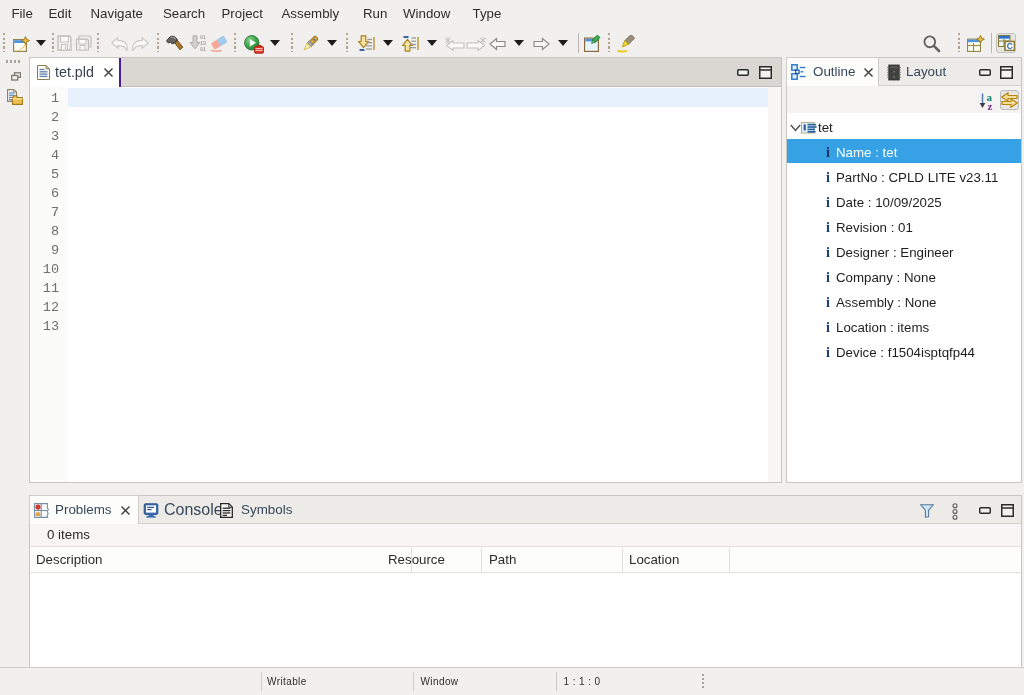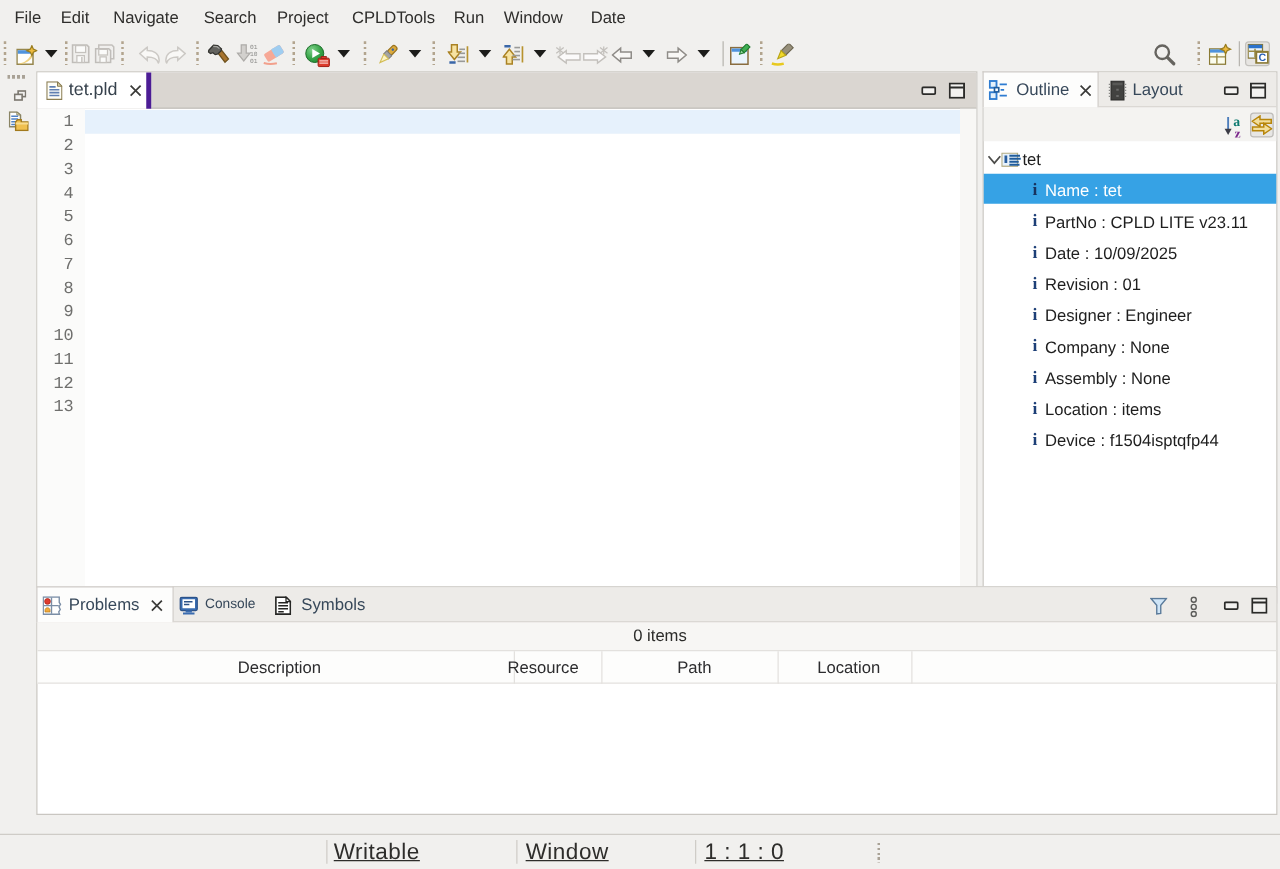--- a/index.html
+++ b/index.html
@@ -17,60 +17,60 @@
 .tbsolid { position:absolute; top:5px; width:1px; height:20px; background:#b8b5b0; }
 .tbdd { position:absolute; width:0; height:0; border-left:5.5px solid transparent; border-right:5.5px solid transparent; border-top:6px solid #1c1c1a; top:12px; }
 
 .panel { position:absolute; background:#fff; border:1px solid #c9c6c1; }
 .vtabbar { position:absolute; left:0; top:0; right:0; height:28px; background:#edebe8; border-bottom:1px solid #d5d2cd; }
 .vtab-active { position:absolute; top:-1px; height:29px; background:#fdfdfc; border:1px solid #cfccc7; border-bottom:none; }
 .tabtxt { color:#37485a; }
 
 #editor { left:29px; top:57px; width:753px; height:426px; }
 #edtabbar { position:absolute; left:0; top:0; right:0; height:29px; background:#dad6d1; border-bottom:1px solid #c2bfba; }
-#edtab { position:absolute; left:0; top:0; width:91px; height:29px; background:#ffffff; border-right:4px solid #4c1d95; }
+#edtab { position:absolute; left:0; top:0; width:91px; height:29px; background:#ffffff; border-right:2px solid #4c1d95; }
 #gutter { position:absolute; left:0; top:29px; width:38px; bottom:0; background:#fbfbfa; }
 #lnums { position:absolute; left:0; top:30.5px; width:29px; text-align:right; font-family:"Liberation Mono", monospace; font-size:13.5px; line-height:19px; color:#6f6f6d; }
 #curline { position:absolute; left:38px; top:30px; width:701px; height:19px; background:#e6f1fc; }
 #code { position:absolute; left:39px; top:30.5px; font-family:"Liberation Mono", monospace; font-size:13.5px; line-height:19px; color:#000; white-space:pre; }
 #code b { color:#7f0055; font-weight:bold; }
 #code .cm { color:#3f7f63; }
 #sbtrack { position:absolute; right:0; top:29px; width:13px; bottom:0; background:#f8f7f5; }
 
 #outline { left:786px; top:57px; width:236px; height:426px; }
 #oltoolrow { position:absolute; left:0; top:28px; right:0; height:27px; background:#f4f3f1; }
 .orow { position:absolute; left:0; right:0; height:25px; line-height:25px; color:#1e1e1e; }
 .orow .itm { position:absolute; left:49px; }
 .iicon { position:absolute; left:36px; top:0; width:10px; text-align:center; font-family:"Liberation Serif", serif; font-weight:bold; font-style:normal; color:#1d3f77; font-size:14px; }
 #olsel { position:absolute; left:0; top:81px; width:234px; height:24px; background:#36a2e5; }
 
-#bottom { left:29px; top:469px; width:993px; height:183px;text-align:center; }
+#bottom { left:29px; top:495px; width:993px; height:183px; }
 #btabbar { position:absolute; left:0; top:0; right:0; height:28px; background:#edebe8; border-bottom:1px solid #d5d2cd; }
 #zeroitems { position:absolute; left:0; top:28px; right:0; height:22px; background:#f7f6f4; line-height:22px; color:#2c2c2a; }
 #phead { position:absolute; left:0; top:50px; right:0; height:27px; background:#fdfdfc; border-top:1px solid #e3e1de; border-bottom:1px solid #e3e1de; }
 .hcell { position:absolute; top:0; height:26px; line-height:26px; color:#2c2c2e; border-right:1px solid #e3e1de; padding-left:7px; }
 
 #statusbar { position:absolute; left:0; top:667px; width:1024px; height:28px; background:#f1f0ee; border-top:1px solid #cfccc7; }
-#statusbar span { position:absolute; top:0; line-height:27px; color:#2e2d2b; font-size:18px; letter-spacing:0.4px;text-decoration:underline; }
+#statusbar span { position:absolute; top:0; line-height:27px; color:#2e2d2b; font-size:10px; letter-spacing:0.4px; }
 .stsep { position:absolute; top:4px; width:1px; height:19px; background:#cfccc7; }
 </style>
 </head>
 <body>
 <div id="page">
 
   <div id="menubar">
     <span style="left:11.5px">File</span>
     <span style="left:48.5px">Edit</span>
     <span style="left:90.5px">Navigate</span>
     <span style="left:163px">Search</span>
     <span style="left:221.5px">Project</span>
-    <span style="left:281.5px">CPLDTools</span>
+    <span style="left:281.5px">Assembly</span>
     <span style="left:363px">Run</span>
     <span style="left:403px">Window</span>
-    <span style="left:472.5px">Date</span>
+    <span style="left:472.5px">Type</span>
   </div>
 
   <div id="toolbar">
     <div class="tbsep" style="left:3px;top:5px"></div>
     <svg class="abs" style="left:13px;top:8px" width="17" height="16" viewBox="0 0 17 16">
       <rect x="0.6" y="3.6" width="12.8" height="11.8" fill="#fefefb" stroke="#96864d" stroke-width="1.2"></rect>
       <rect x="1.2" y="4.2" width="11.6" height="2.8" fill="#4f93dd"></rect>
       <path d="M2.5 14.8 C6.5 14.2 9.8 11.5 11.8 8 L12.8 9.5 C10.8 12.8 7 14.9 2.5 15.4 Z" fill="#eeca6a" opacity="0.85"></path>
       <path d="M12.5 0.5 L13.7 3.3 L16.5 4.5 L13.7 5.7 L12.5 8.5 L11.3 5.7 L8.5 4.5 L11.3 3.3 Z" fill="#eebb3f" stroke="#9a7d1f" stroke-width="1"></path>
     </svg>
@@ -407,21 +407,21 @@
     <svg class="abs" style="left:113px;top:7px" width="16" height="15" viewBox="0 0 16 15">
       <rect x="1.2" y="0.8" width="13.6" height="10.6" rx="1.2" fill="#3a6cb0" stroke="#2c5288" stroke-width="1"></rect>
       <rect x="3" y="2.4" width="10" height="7.2" fill="#fff"></rect>
       <g stroke="#2c5288" stroke-width="1.2">
           <line x1="4.2" y1="4.4" x2="11" y2="4.4"></line>
           <line x1="4.2" y1="6.6" x2="8.5" y2="6.6"></line>
         </g>
       <rect x="5.5" y="11.4" width="5" height="1.6" fill="#3a6cb0"></rect>
       <rect x="3.4" y="13" width="9.2" height="1.6" fill="#3a6cb0"></rect>
     </svg>
-    <span class="abs tabtxt" style="left:134px;top:0;line-height:27px;font-size:11px">Console</span>
+    <span class="abs tabtxt" style="left:134px;top:0;line-height:27px;font-size:16px">Console</span>
     <svg class="abs" style="left:190px;top:7px" width="13" height="15" viewBox="0 0 13 15">
       <path d="M0.7 0.7 L8.8 0.7 L12.3 4.2 L12.3 14.3 L0.7 14.3 Z" fill="#fff" stroke="#262624" stroke-width="1.3"></path>
       <path d="M8.8 0.7 L8.8 4.2 L12.3 4.2 Z" fill="#fff" stroke="#262624" stroke-width="1"></path>
       <g stroke="#262624" stroke-width="1.3">
           <line x1="2.6" y1="5.2" x2="10.4" y2="5.2"></line>
           <line x1="2.6" y1="7.6" x2="10.4" y2="7.6"></line>
           <line x1="2.6" y1="10" x2="10.4" y2="10"></line>
           <line x1="2.6" y1="12.4" x2="7" y2="12.4"></line>
         </g>
     </svg>
@@ -436,21 +436,21 @@
           <circle cx="4" cy="14.2" r="2"></circle>
       </g>
     </svg>
     <svg class="abs" style="left:949px;top:11px" width="12" height="7" viewBox="0 0 12 7">
       <rect x="0.75" y="0.75" width="10.5" height="5.5" rx="1" fill="#f3f2f0" stroke="#2b2b29" stroke-width="1.5"></rect>
     </svg>
     <svg class="abs" style="left:971px;top:8px" width="13" height="13" viewBox="0 0 13 13">
       <rect x="0.75" y="0.75" width="11.5" height="11.5" fill="#f3f2f0" stroke="#2b2b29" stroke-width="1.5"></rect>
       <line x1="1" y1="4" x2="12" y2="4" stroke="#2b2b29" stroke-width="1.5"></line>
     </svg>
-    <div id="zeroitems"><span style="margin-left:5px">0 items</span></div>
+    <div id="zeroitems"><span style="margin-left:17px">0 items</span></div>
     <div id="phead">
       <div class="hcell" style="left:0;width:382px;padding-left:6px">Description</div>
       <div class="hcell" style="left:350px;width:102px;padding-left:8px">Resource</div>
       <div class="hcell" style="left:452px;width:141px;padding-left:7px">Path</div>
       <div class="hcell" style="left:593px;width:107px;padding-left:6px">Location</div>
     </div>
   </div>
 
   <div id="statusbar">
     <div class="stsep" style="left:261px"></div>

